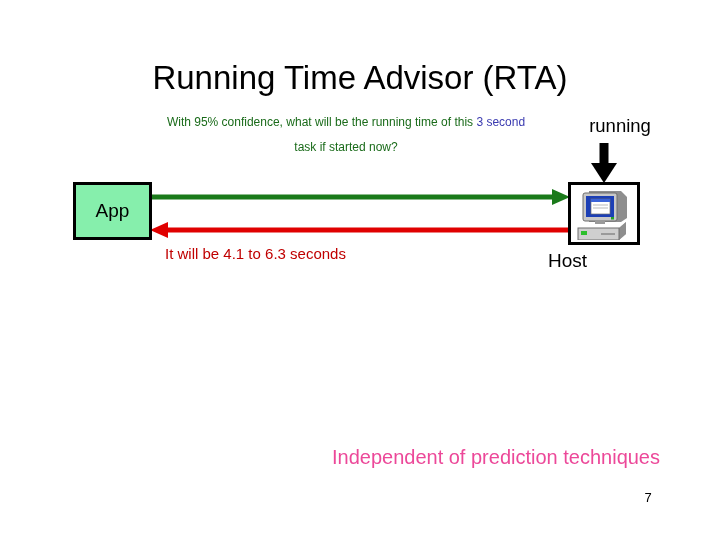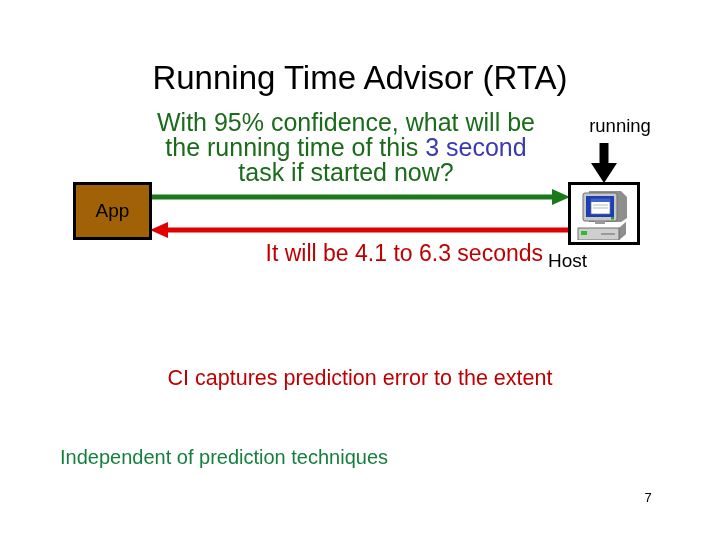--- a/index.html
+++ b/index.html
@@ -33,21 +33,21 @@
 
   
   #app-box {
     position: absolute;
     left: 73px;
     top: 182px;
     width: 79px;
     height: 58px;
     border: 3px solid #000000;
     box-sizing: border-box;
-    background: #a16207;
+    background: #86efac;
     display: flex;
     align-items: center;
     justify-content: center;
   }
   #app-box-label {
     font-size: 19px;
     line-height: 22px;
     color: #000000;
   }
 
@@ -78,21 +78,21 @@
   
   #computer-icon { display: block; }
 
   
   #question-text {
     position: absolute;
     left: 156px;
     top: 110px;
     width: 380px;
     text-align: center;
-    font-size: 25px;
+    font-size: 12px;
     line-height: 25px;
     color: #1a6b1a;
   }
   .blue-phrase { color: #3a3ab0; }
 
   
   #background-workload-text {
     position: absolute;
     left: 524px;
     top: 88px;
@@ -102,46 +102,46 @@
     line-height: 25px;
     color: #000000;
   }
 
   
   #answer-text {
     position: absolute;
     left: 165px;
     top: 241px;
     width: 378px;
-    text-align: right;
-    font-size: 23px;
+    text-align: left;
+    font-size: 15px;
     line-height: 25px;
     color: #c00000;
   }
 
   
   #ci-statement {
     position: absolute;
     left: 60px;
     top: 363px;
     width: 600px;
     text-align: center;
     font-size: 21.5px;
     line-height: 30px;
     color: #c00000;
   }
   #independence-statement {
     position: absolute;
     left: 60px;
     top: 443px;
     width: 600px;
-    text-align: left;
+    text-align: right;
     font-size: 20px;
     line-height: 28px;
-    color: #15803d;
+    color: #ec4899;
   }
 
   
   #page-number {
     position: absolute;
     left: 628px;
     top: 490px;
     width: 40px;
     text-align: center;
     font-size: 13px;
@@ -215,17 +215,17 @@
   </svg>
 </div>
 <div id="host-label">Host</div>
 
 <div id="background-workload-text"><br><span>running</span></div>
 
 <div id="question-text"><span>With 95% confidence, what will be the running time of this </span><span class="blue-phrase">3 second</span><span> task if started now?</span></div>
 
 <div id="answer-text">It will be 4.1 to 6.3 seconds</div>
 
-<div id="ci-statement"><span>CI captures prediction error to the extent</span><br></div>
+<div id="ci-statement"><br></div>
 
 <div id="independence-statement">Independent of prediction techniques</div>
 
 <div id="page-number">7</div>
 
 </body></html>

